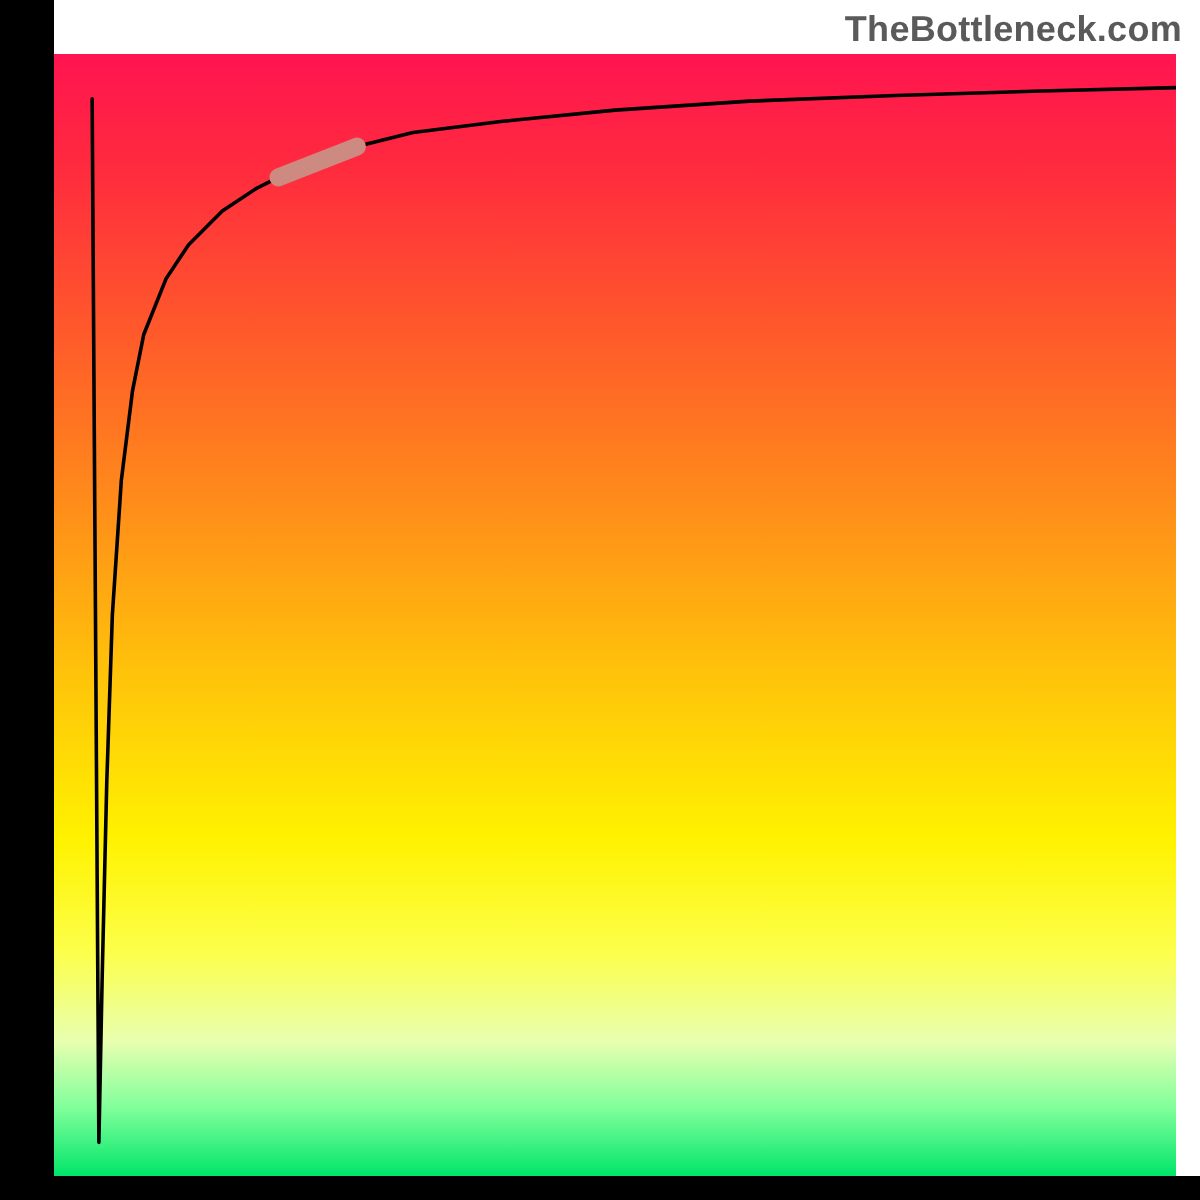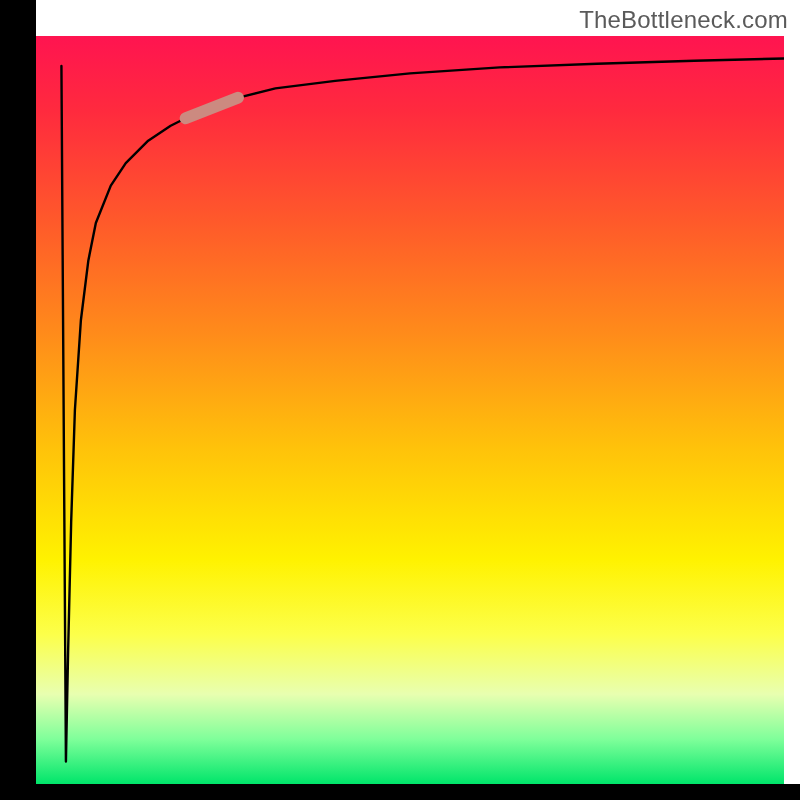--- a/index.html
+++ b/index.html
@@ -51,20 +51,21 @@
     height: 748px;
   }
   .watermark {
     position: absolute;
     top: 6px;
     right: 12px;
     font-family: Arial, Helvetica, sans-serif;
     font-size: 24px;
     color: #5a5a5a;
     letter-spacing: 0.2px;
+    font-weight: bold;
   }
 </style>
 </head>
 <body>
 
 <div class="chart-container">
 
   <div class="axis-y"></div>
   <div class="axis-x"></div>
 

